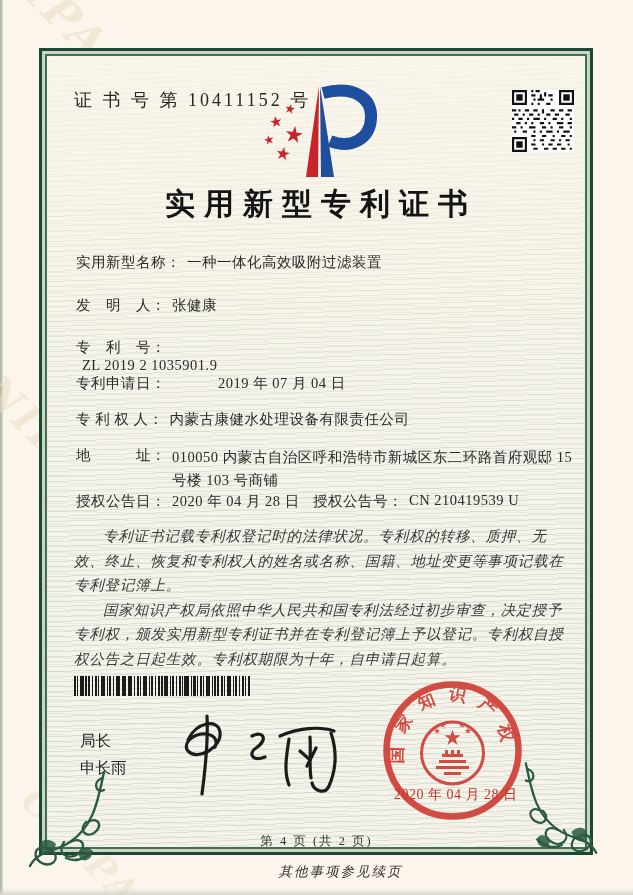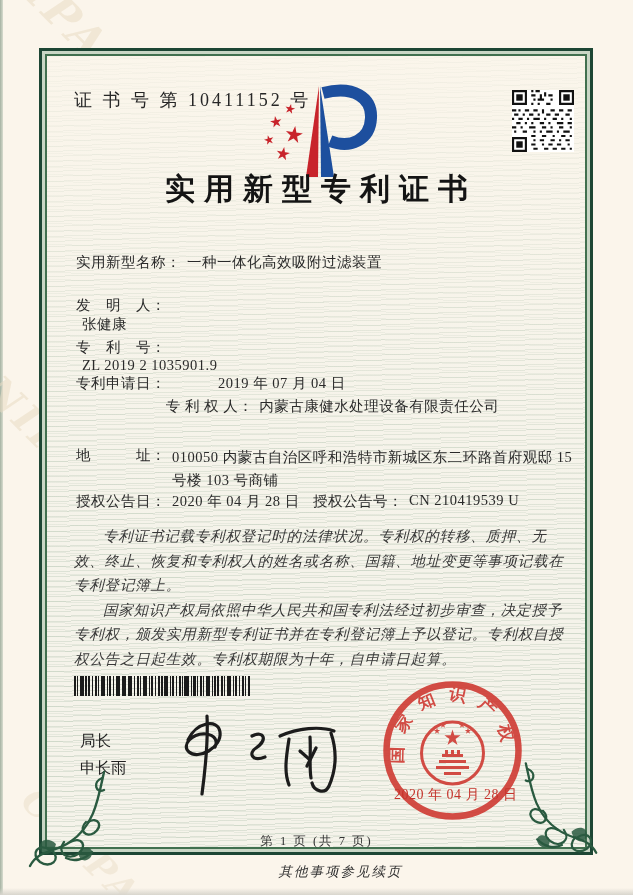--- a/index.html
+++ b/index.html
@@ -30,29 +30,29 @@
     background-color:#f5f3ea;
     background-image:
       linear-gradient(180deg, rgba(252,246,235,.8) 0%, rgba(252,246,235,.25) 35%, rgba(244,245,233,0) 65%),
       repeating-linear-gradient(178deg, rgba(122,156,128,.20) 0 1px, rgba(0,0,0,0) 1px 5px),
       repeating-linear-gradient(2deg,  rgba(122,156,128,.12) 0 1px, rgba(0,0,0,0) 1px 7px);
   }
 
   .cert-no { position:absolute; left:74px; top:88px; font-size:18px; letter-spacing:3px; color:#262626; }
   .logo { position:absolute; left:246px; top:84px; }
   .qr { position:absolute; left:512px; top:90px; }
-  .title { position:absolute; left:0; right:0; top:169px; text-align:center;
+  .title { position:absolute; left:0; right:0; top:184px; text-align:center;
     font-size:30px; font-weight:bold; letter-spacing:9px; padding-left:9px; color:#141414; }
 
   .row { position:absolute; left:76px; right:44px; font-size:14.5px; color:#2a2a2a;
     letter-spacing:.5px; display:flex; align-items:flex-start; }
   .row .lbl { white-space:nowrap; flex:0 0 auto; }
   .row .val { margin-left:6px; }
-  .r1 { top:253px; } .r2 { top:296px;flex-direction:column; } .r3 { top:338px;flex-direction:column; }
-  .r4 { top:374px;gap:46px; } .r5 { top:397px;justify-content:center; }
+  .r1 { top:253px; } .r2 { top:296px; } .r3 { top:338px;flex-direction:column; }
+  .r4 { top:374px;gap:46px; } .r5 { top:410px; }
   .r6 { top:446px; } .r6 .val { width:414px; line-height:23px; }
   .r7 { top:492px; }
   .pair2 { position:absolute; left:237px; top:0; display:flex; }
   .pair2 .val { margin-left:6px; }
 
   .body-text { position:absolute; left:74px; width:494px; top:524px;
     font-size:14.5px; font-style:italic; line-height:24.5px; color:#383838; letter-spacing:.8px; }
   .body-text p { text-indent:2em; }
 
   .barcode { position:absolute; left:74px; top:676px; width:176px; height:20px;
@@ -249,17 +249,17 @@
       <path d="M76,8 C66,12 70,24 78,20"></path>
       <path d="M24,80 C12,72 4,84 14,92 C24,99 36,90 26,80"></path>
       <path d="M40,88 C48,92 58,90 66,82"></path>
     </g>
     <g fill="#2a5a40" opacity=".85">
       <path d="M30,74 C22,66 12,70 14,79 C16,87 27,86 30,74 Z"></path>
       <path d="M54,80 C62,74 70,80 64,88 C58,94 50,88 54,80 Z"></path>
     </g>
   </svg>
 
-  <div class="page-num">第 1 页 (共 7 页)</div>
+  <div class="page-num">第 4 页 (共 2 页)</div>
   <div class="continuation">其他事项参见续页</div>
 
   <div class="scan-edge-bottom"></div>
 </div>
 
 </body></html>

